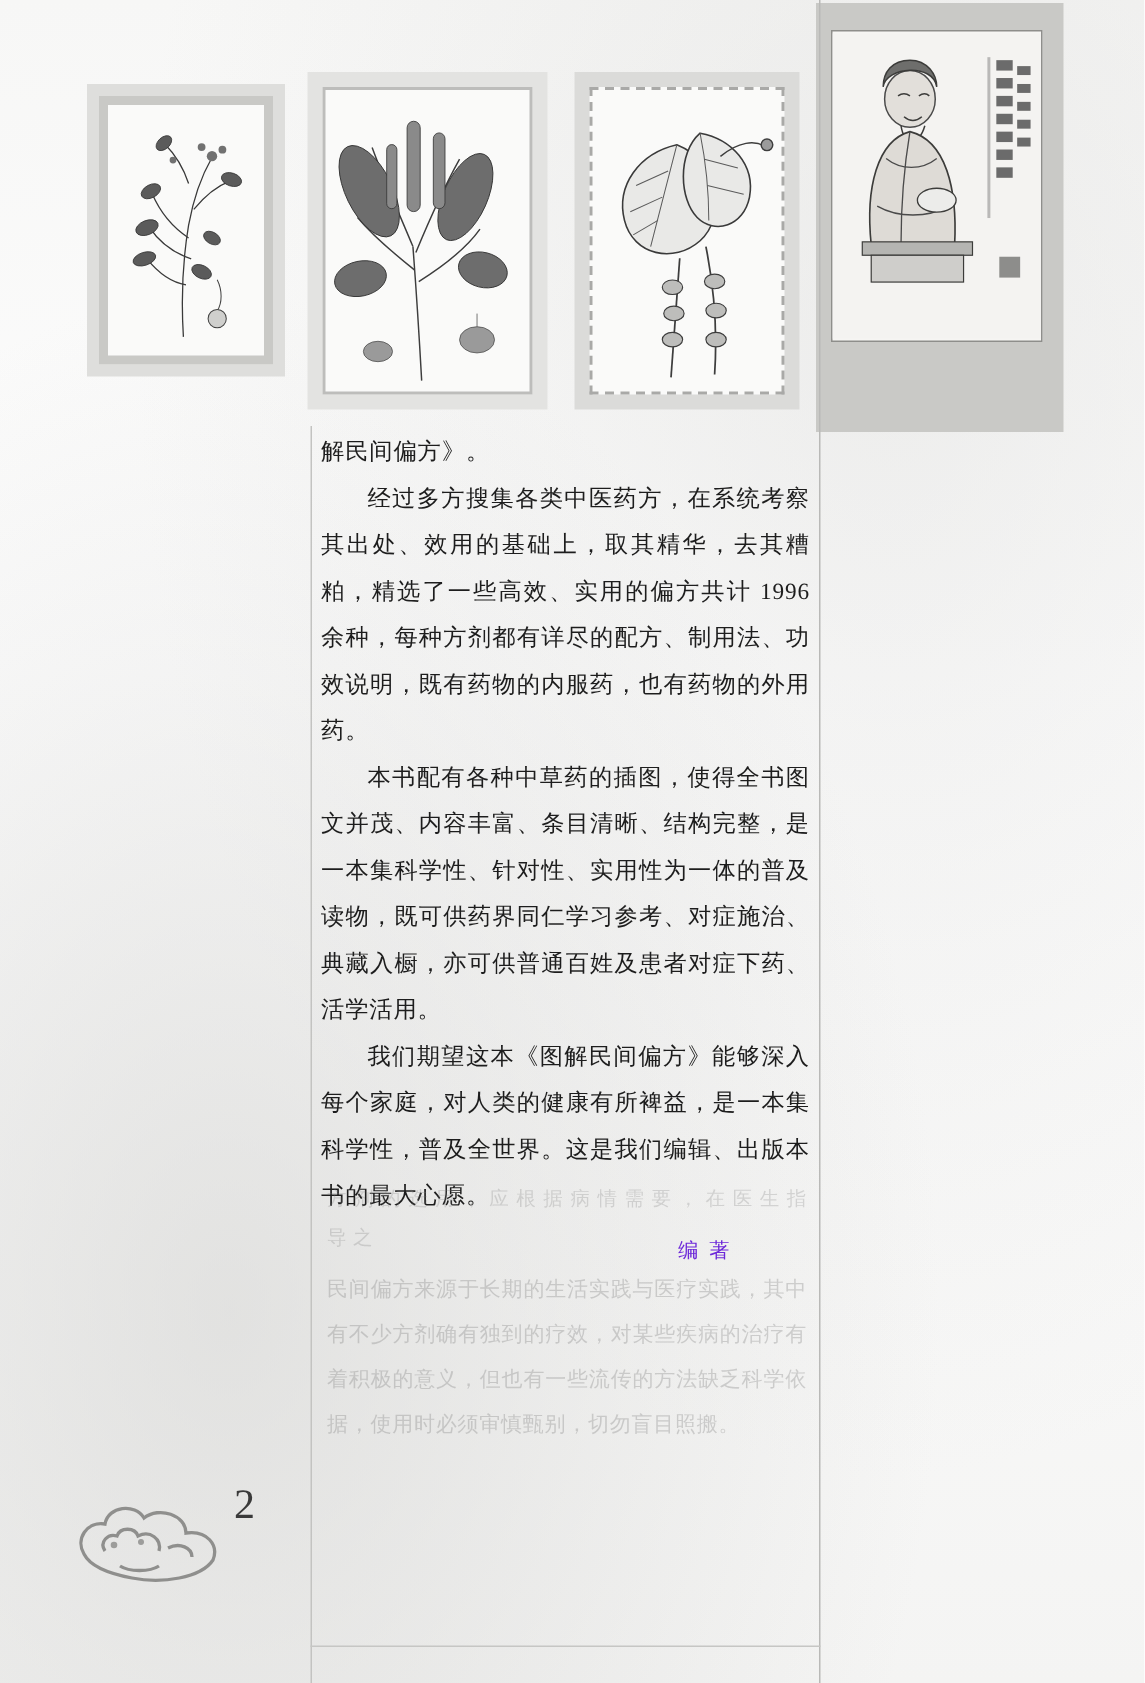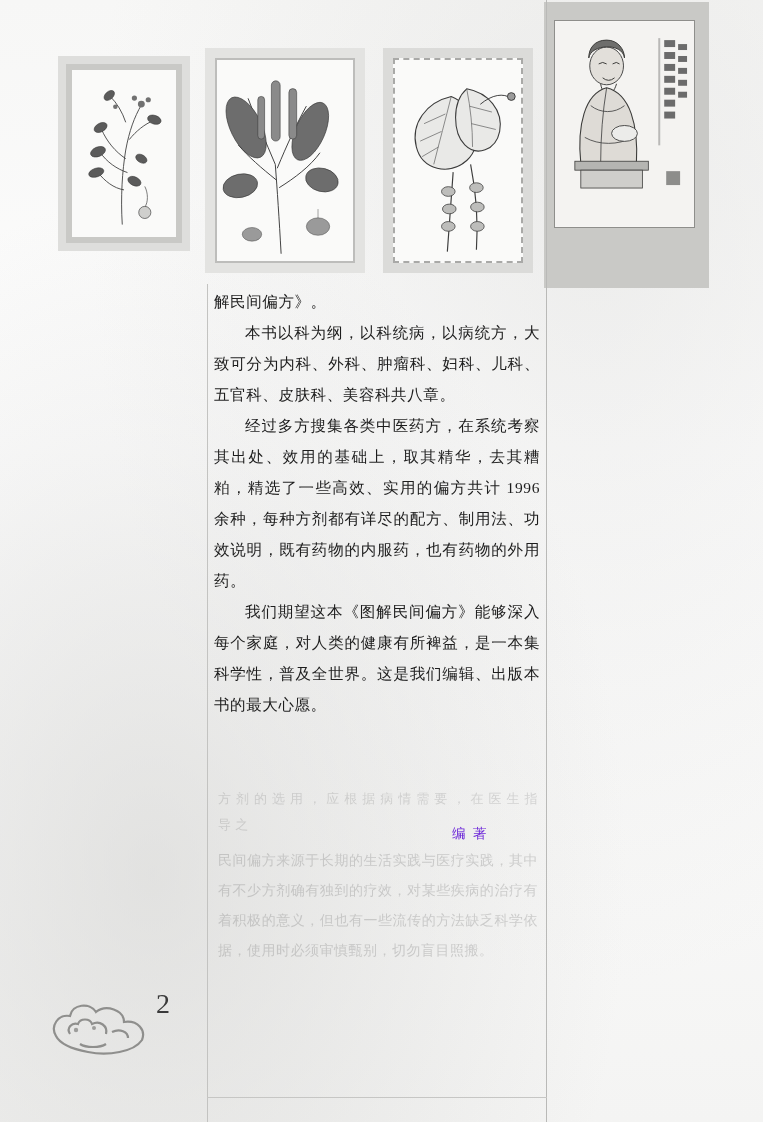--- a/index.html
+++ b/index.html
@@ -316,22 +316,22 @@
       </div>
     </div>
   </div>
 
   <div class="page-rule-right"></div>
   <div class="page-rule-left"></div>
   <div class="page-rule-bottom"></div>
 
   <div class="body-col">
     <p class="para">解民间偏方》。</p>
-    <p class="para indent">本书以科为纲，以科统病，以病统方，大致可分为内科、外科、肿瘤科、妇科、儿科、五官科、皮肤科、美容科共八章。</p>
     <p class="para indent">经过多方搜集各类中医药方，在系统考察其出处、效用的基础上，取其精华，去其糟粕，精选了一些高效、实用的偏方共计 1996 余种，每种方剂都有详尽的配方、制用法、功效说明，既有药物的内服药，也有药物的外用药。</p>
+    <p class="para indent">本书配有各种中草药的插图，使得全书图文并茂、内容丰富、条目清晰、结构完整，是一本集科学性、针对性、实用性为一体的普及读物，既可供药界同仁学习参考、对症施治、典藏入橱，亦可供普通百姓及患者对症下药、活学活用。</p>
     <p class="para indent">我们期望这本《图解民间偏方》能够深入每个家庭，对人类的健康有所裨益，是一本集科学性，普及全世界。这是我们编辑、出版本书的最大心愿。</p>
   </div>
 
   <div class="signature">编  著</div>
 
   <div class="ghost-2">方 剂 的 选 用 ， 应 根 据 病 情 需 要 ， 在 医 生 指 导 之</div>
   <div class="ghost">民间偏方来源于长期的生活实践与医疗实践，其中有不少方剂确有独到的疗效，对某些疾病的治疗有着积极的意义，但也有一些流传的方法缺乏科学依据，使用时必须审慎甄别，切勿盲目照搬。</div>
 
   <div class="folio">
     <div class="cloud">

